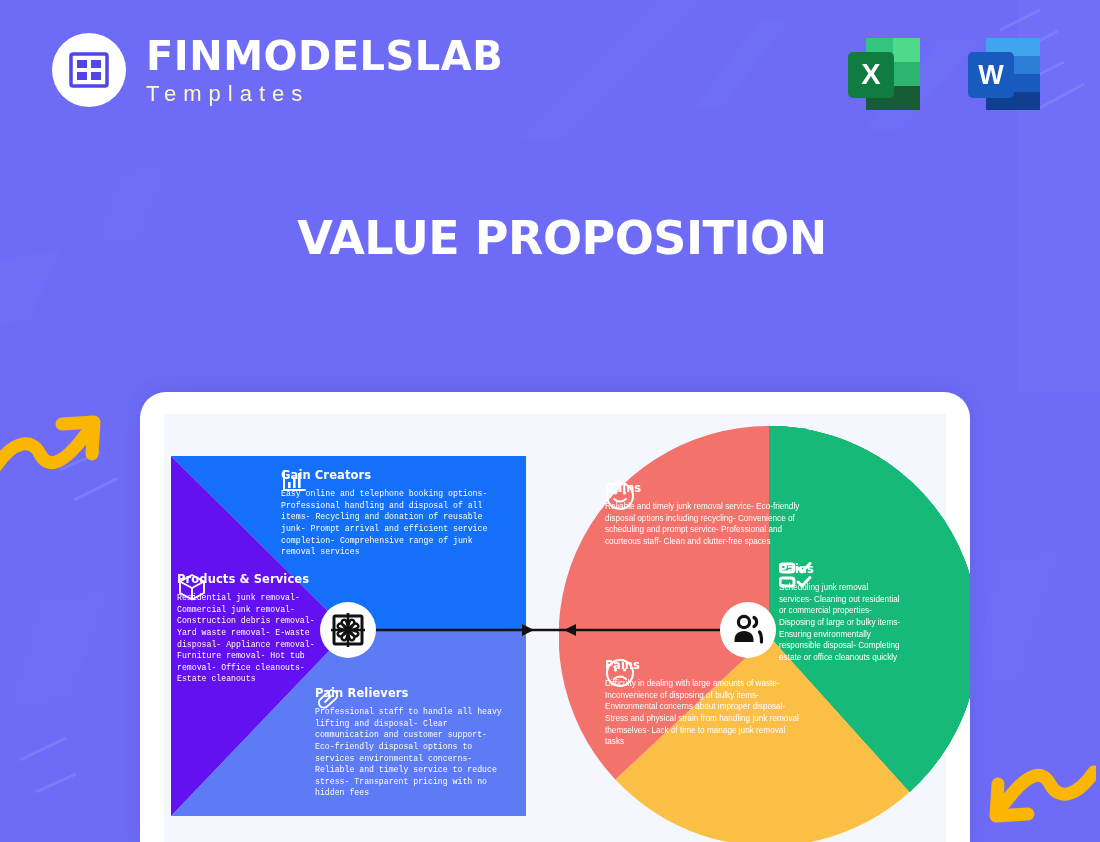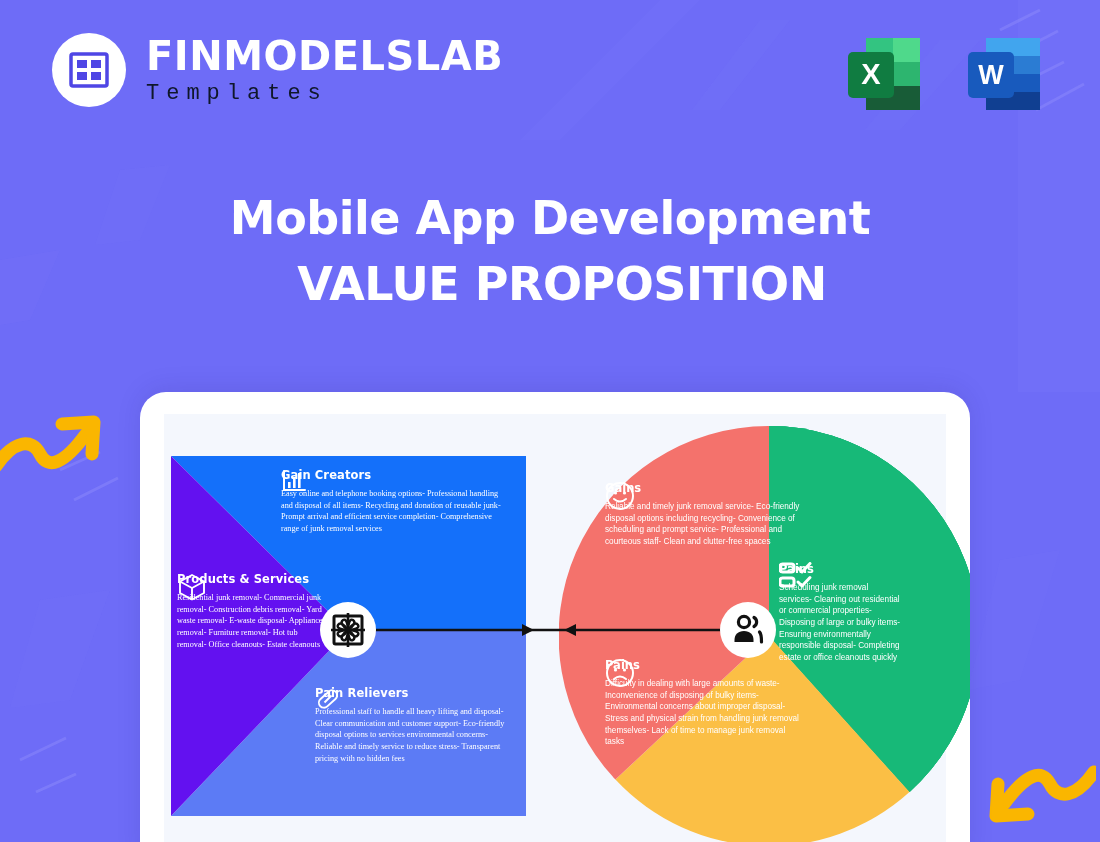--- a/index.html
+++ b/index.html
@@ -18,22 +18,22 @@
   .brand-mark{
     width:74px;height:74px;border-radius:50%;background:#ffffff;
     display:flex;align-items:center;justify-content:center;flex:0 0 auto;
   }
   .brand-text{display:flex;flex-direction:column;line-height:1;}
   .brand-title{
     font-size:40px;font-weight:bold;color:#ffffff;letter-spacing:0.5px;
     font-family:"DejaVu Sans", sans-serif;
   }
   .brand-sub{
-    font-size:22px;color:#0f172a;letter-spacing:7px;margin-top:7px;
-    font-family:Liberation Mono, monospace;font-weight:300;
+    font-size:22px;color:#fef9c3;letter-spacing:7px;margin-top:7px;
+    font-family:Liberation Sans, sans-serif;font-weight:300;
   }
 
   .office-icons{position:absolute;right:52px;top:30px;display:flex;gap:32px;}
   .office-icon{width:88px;height:88px;position:relative;}
 
   
   .titles{position:absolute;left:0;right:0;top:195px;text-align:center;}
   .title-main{
     font-size:46px;font-weight:bold;color:#ffffff;letter-spacing:-0.5px;
     font-family:"DejaVu Sans", sans-serif;line-height:1.0;
@@ -58,21 +58,21 @@
   
   .vp-square{
     position:absolute;left:7px;top:42px;width:355px;height:360px;
     overflow:hidden;
   }
   .vp-square svg{position:absolute;inset:0;}
   .vp-block{position:absolute;color:#ffffff;}
   .vp-ico{display:block;margin-bottom:9px;}
   .vp-h{font-size:11.5px;font-weight:bold;margin:0 0 6px 0;letter-spacing:.1px;
         font-family:"DejaVu Sans", sans-serif;}
-  .vp-p{font-size:8.2px;line-height:1.42;margin:0;font-family:Liberation Serif, serif;}
+  .vp-p{font-size:8.2px;line-height:1.42;margin:0;font-family:Liberation Mono, monospace;}
 
   #blk-gain{left:110px;top:12px;width:228px;}
   #blk-prod{left:6px;top:116px;width:150px;}
   #blk-relief{left:144px;top:230px;width:196px;}
 
   
   .vp-circle{
     position:absolute;left:395px;top:12px;width:420px;height:420px;
   }
   .vp-circle svg{position:absolute;inset:0;}
@@ -166,21 +166,20 @@
         <rect x="26" y="26" width="54" height="18" fill="#2B7CD3"></rect>
         <rect x="26" y="44" width="54" height="18" fill="#185ABD"></rect>
         <rect x="26" y="62" width="54" height="18" fill="#103F91"></rect>
         <rect x="8" y="22" width="46" height="46" rx="5" fill="#185ABD"></rect>
         <text x="31" y="54" font-family="Liberation Sans, sans-serif" font-size="27" font-weight="bold" fill="#fff" text-anchor="middle">W</text>
       </svg>
     </div>
   </div>
 
   <div class="titles">
-    <div class="title-main">Mobile App Development</div>
     <div class="title-sub">VALUE PROPOSITION</div>
   </div>
 
   <svg class="deco-arrow" id="arrow-left" viewBox="0 0 128 82">
     <path d="M2 62 C20 36, 38 34, 46 50 C54 66, 70 60, 92 30" fill="none" stroke="#FAB600" stroke-width="13" stroke-linecap="round"></path>
     <path d="M68 20 L100 18 L98 50" fill="none" stroke="#FAB600" stroke-width="13" stroke-linecap="round" stroke-linejoin="round"></path>
   </svg>
 
   <svg class="deco-arrow" id="arrow-right" viewBox="0 0 128 82">
     <path d="M126 20 C108 46, 90 48, 82 32 C74 16, 58 22, 36 52" fill="none" stroke="#FAB600" stroke-width="13" stroke-linecap="round"></path>

